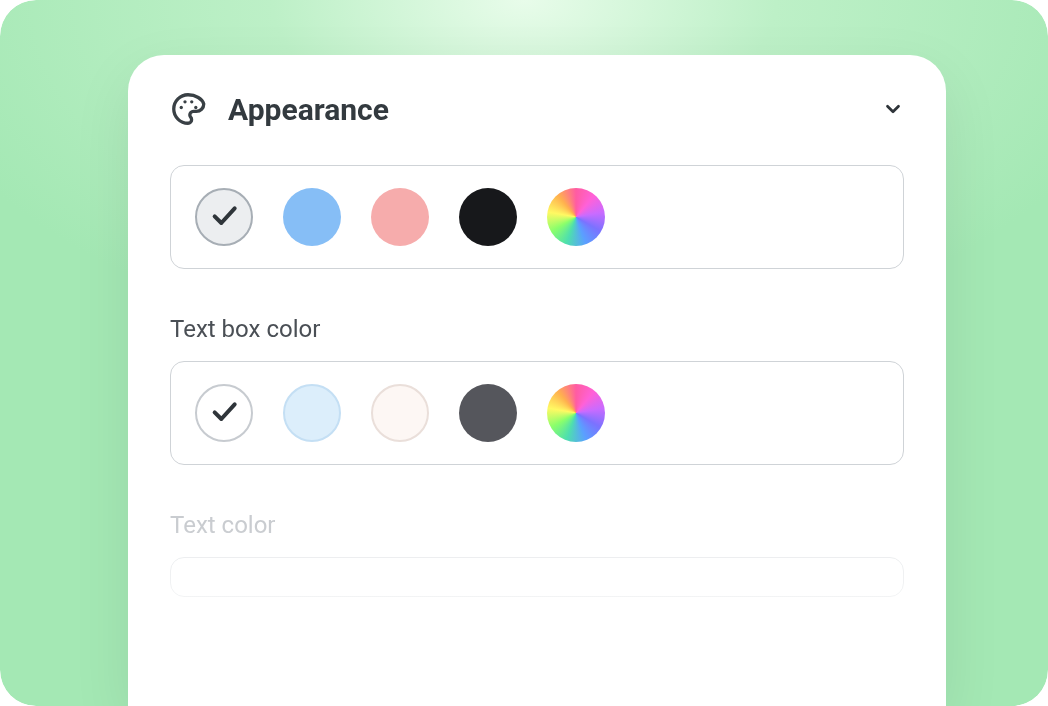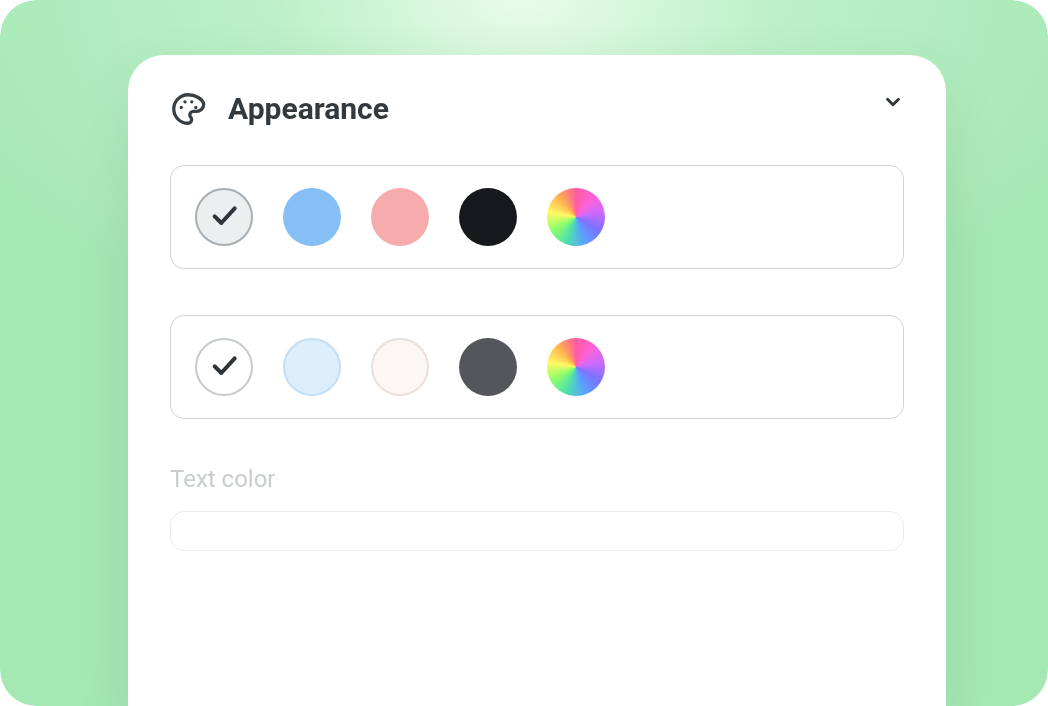--- a/index.html
+++ b/index.html
@@ -22,21 +22,21 @@
     left: 128px;
     right: 102px;
     bottom: 0;
     background: #ffffff;
     border-radius: 36px 36px 0 0;
     box-shadow: 0 20px 60px rgba(0,0,0,0.08);
     padding: 36px 42px 0 42px;
   }
   .header {
     display: flex;
-    align-items: flex-start;
+    align-items: center;
     margin-bottom: 38px;
   }
   .palette-icon {
     width: 36px;
     height: 36px;
     color: #394045;
     flex-shrink: 0;
   }
   .title {
     font-size: 30px;
@@ -140,20 +140,21 @@
               <polyline points="5 13 10 18 20 7"></polyline>
             </svg>
         </span>
       </div>
       <div class="swatch" style="background:#86bef6;"></div>
       <div class="swatch" style="background:#f6acac;"></div>
       <div class="swatch" style="background:#17181b;"></div>
       <div class="swatch rainbow"></div>
     </div>
 
+    <div class="section-label">Text box color</div>
     <div class="swatch-row">
       <div class="swatch selected" style="background:#ffffff;border:2px solid #c7cbd0;">
         <span>
           <svg viewBox="0 0 24 24" fill="none" stroke="#2f353a" stroke-width="3" stroke-linecap="round" stroke-linejoin="round">
               <polyline points="5 13 10 18 20 7"></polyline>
             </svg>
         </span>
       </div>
       <div class="swatch" style="background:#dceefb;border:2px solid #c4dff4;"></div>
       <div class="swatch" style="background:#fdf7f4;border:2px solid #eadfda;"></div>

